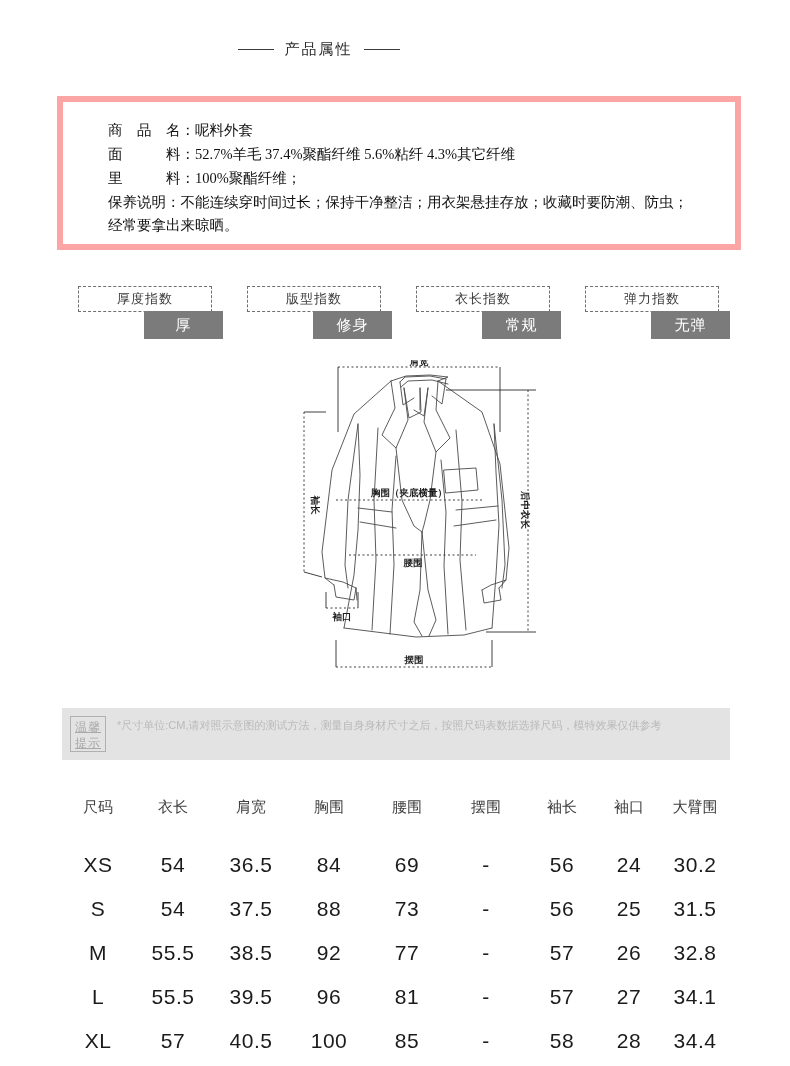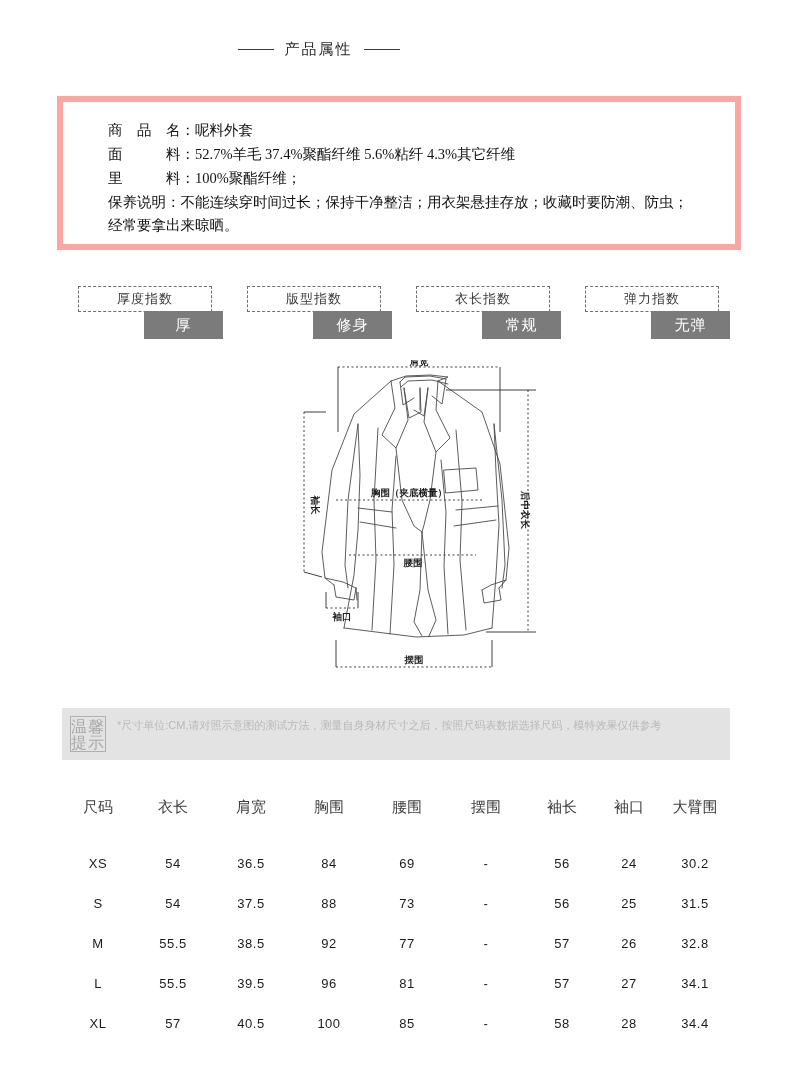--- a/index.html
+++ b/index.html
@@ -136,25 +136,26 @@
   }
   .tips-badge {
     position: absolute;
     left: 8px;
     top: 8px;
     width: 36px;
     height: 36px;
     border: 1px solid #b0b0b0;
     box-sizing: border-box;
     color: #a8a8a8;
-    font-size: 16px;
+    font-size: 12px;
     line-height: 16px;
     text-align: center;
     padding-top: 2px;
     letter-spacing: 1px;
+    text-decoration: underline;
   }
   .tips-lines {
     position: absolute;
     left: 55px;
     top: 8px;
     width: 600px;
   }
   .tips-line {
     font-size: 11px;
     line-height: 18px;
@@ -174,21 +175,21 @@
   }
   .size-table th {
     font-size: 15px;
     font-weight: normal;
     color: #404040;
     padding: 0 0 26px 0;
     text-align: center;
     font-family: "Liberation Serif", "DejaVu Serif", serif;
   }
   .size-table td {
-    font-size: 13px;
+    font-size: 21px;
     color: #1b1b1b;
     text-align: center;
     padding: 10px 0 10px 0;
     height: 20px;
     letter-spacing: 0.5px;
   }
   .size-table th.c0, .size-table td.c0 { width: 72px; }
   .size-table th.c1, .size-table td.c1 { width: 78px; }
   .size-table th.c2, .size-table td.c2 { width: 78px; }
   .size-table th.c3, .size-table td.c3 { width: 78px; }

